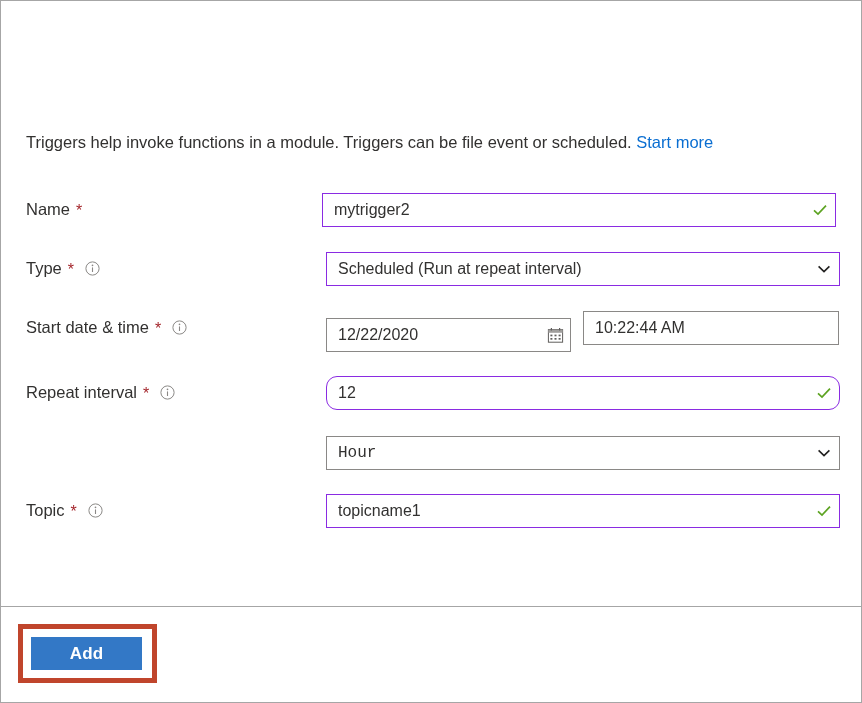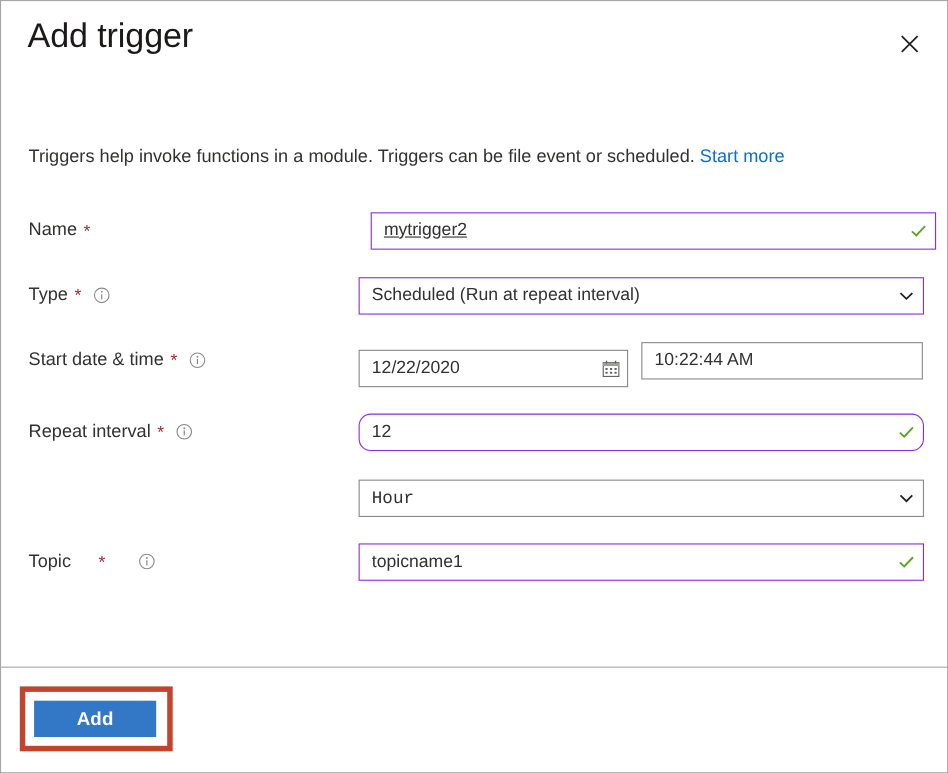--- a/index.html
+++ b/index.html
@@ -174,42 +174,32 @@
     cursor: pointer;
     padding: 0;
     letter-spacing: 0.2px;
   }
 </style>
 </head>
 <body>
 
 <div class="dialog">
 
-  <div class="header">
-    <div class="dialog-title">Add trigger</div>
-    <button class="close-button">
-      <span>
-        <svg width="20" height="20" viewBox="0 0 20 20">
-          <path d="M2.8 2.8 L17.2 17.2 M17.2 2.8 L2.8 17.2" stroke="#201f1e" stroke-width="1.6" fill="none"></path>
-        </svg>
-      </span>
-    </button>
-  </div>
 
   <div class="description">
     <span>Triggers help invoke functions in a module. Triggers can be file event or scheduled. </span><a class="learn-more">Start more</a>
   </div>
 
   <div class="form">
 
     <div class="field-label" style="top:199px;">
       <span>Name</span>
       <span class="req-star">*</span>
     </div>
-    <div class="input-box accent-strong" style="left:336px; top:192px; width:514px;text-decoration:underline;">
+    <div class="input-box accent-strong" style="left:321px; top:192px; width:514px;">
       <span class="input-text" title="Enter a name">mytrigger2</span>
       <span class="trail-icon">
         <svg width="18" height="18" viewBox="0 0 18 18">
           <path d="M3 9.3 L7 13 L15 4.6" stroke="#5ca321" stroke-width="1.7" fill="none"></path>
         </svg>
       </span>
     </div>
 
     <div class="field-label" style="top:258px;">
       <span>Type</span>
@@ -283,21 +273,21 @@
     </div>
     <div class="input-box select-box" style="left:325px; top:435px; width:514px;font-family:Liberation Mono, monospace;">
       <span class="input-text">Hour</span>
       <span class="trail-icon clickable">
         <svg width="18" height="18" viewBox="0 0 18 18">
           <path d="M3.6 6.4 L9 11.6 L14.4 6.4" stroke="#201f1e" stroke-width="1.6" fill="none"></path>
         </svg>
       </span>
     </div>
 
-    <div class="field-label" style="top:500px;gap:19px;">
+    <div class="field-label" style="top:500px;">
       <span>Topic</span>
       <span class="req-star">*</span>
       <span class="info-icon">
         <svg width="15" height="15" viewBox="0 0 15 15">
           <circle cx="7.5" cy="7.5" r="6.6" stroke="#8a8886" stroke-width="1" fill="none"></circle>
           <circle cx="7.5" cy="4.3" r="0.85" fill="#8a8886"></circle>
           <path d="M7.5 6.4 L7.5 11" stroke="#8a8886" stroke-width="1.1"></path>
         </svg>
       </span>
     </div>

